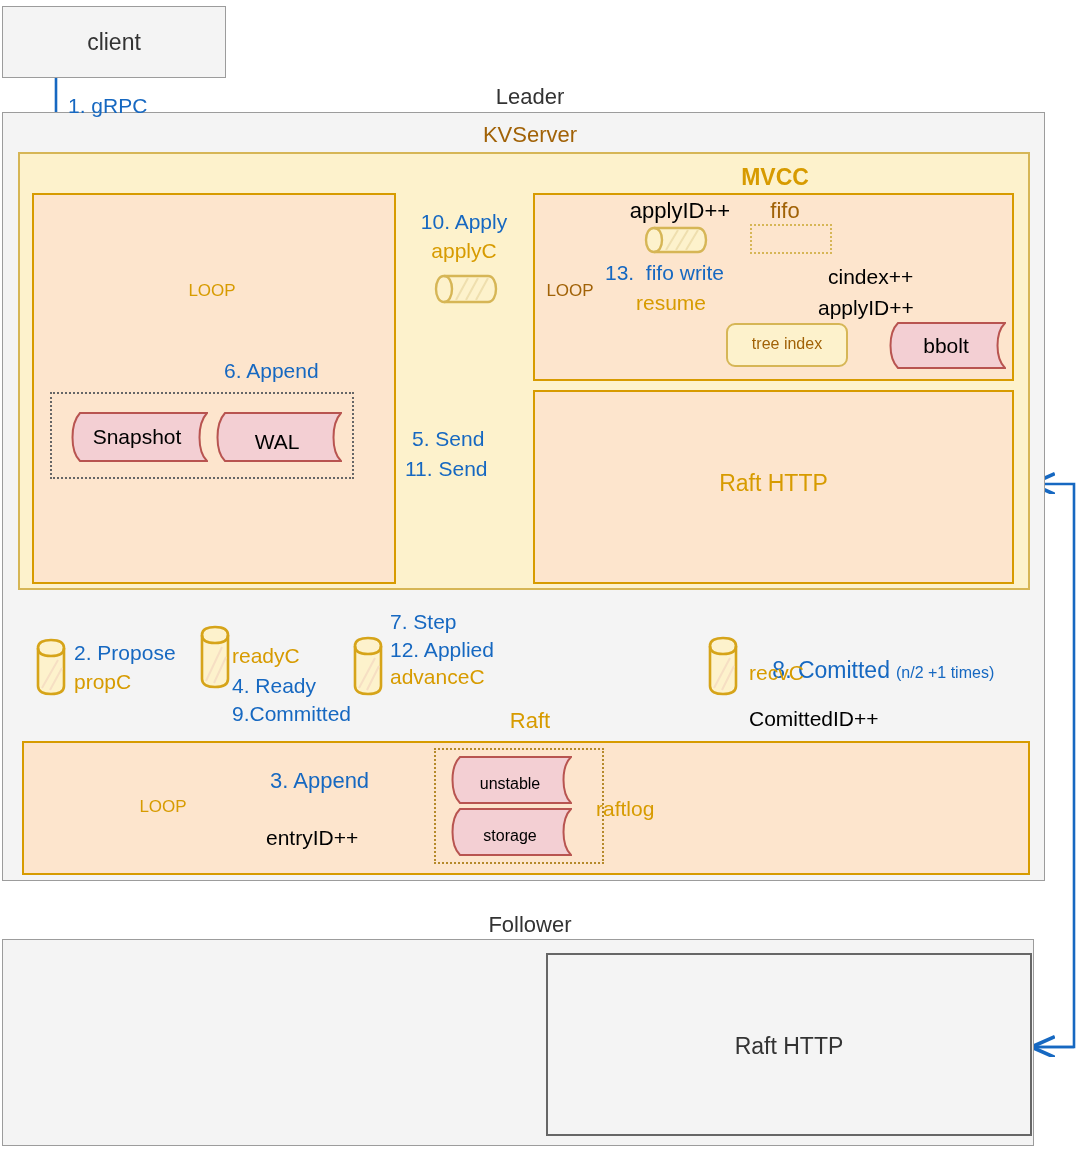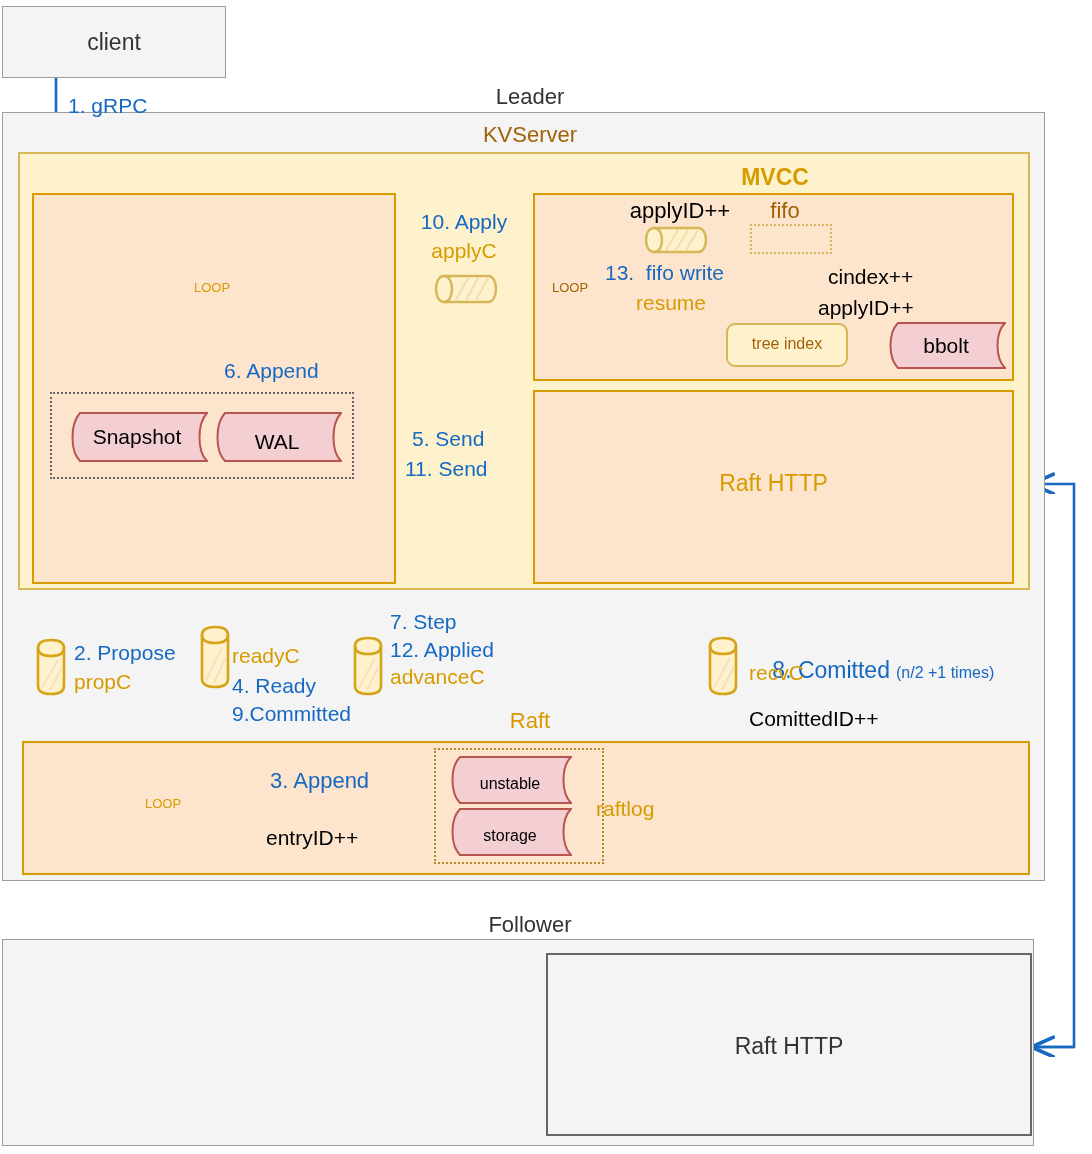--- a/index.html
+++ b/index.html
@@ -21,21 +21,21 @@
   .t-gray{color:#333333;}
   .t-orange{color:#d79b00;}
   .t-gold{color:#a16207;}
   .t-blue{color:#1668c1;}
   .t-black{color:#000000;}
   .center{text-align:center;}
   .f23{font-size:23px;}
   .f22{font-size:22px;}
   .f21{font-size:21px;}
   .f20{font-size:16px;}
-  .f13{font-size:13px;}
+  .f13{font-size:17px;}
 
   
   .cyl{position:absolute;}
   .cyl svg{display:block;}
 
   
   #arrows{position:absolute;left:0;top:0;width:1092px;height:1154px;pointer-events:none;}
 
   
   .tape{position:absolute;}

